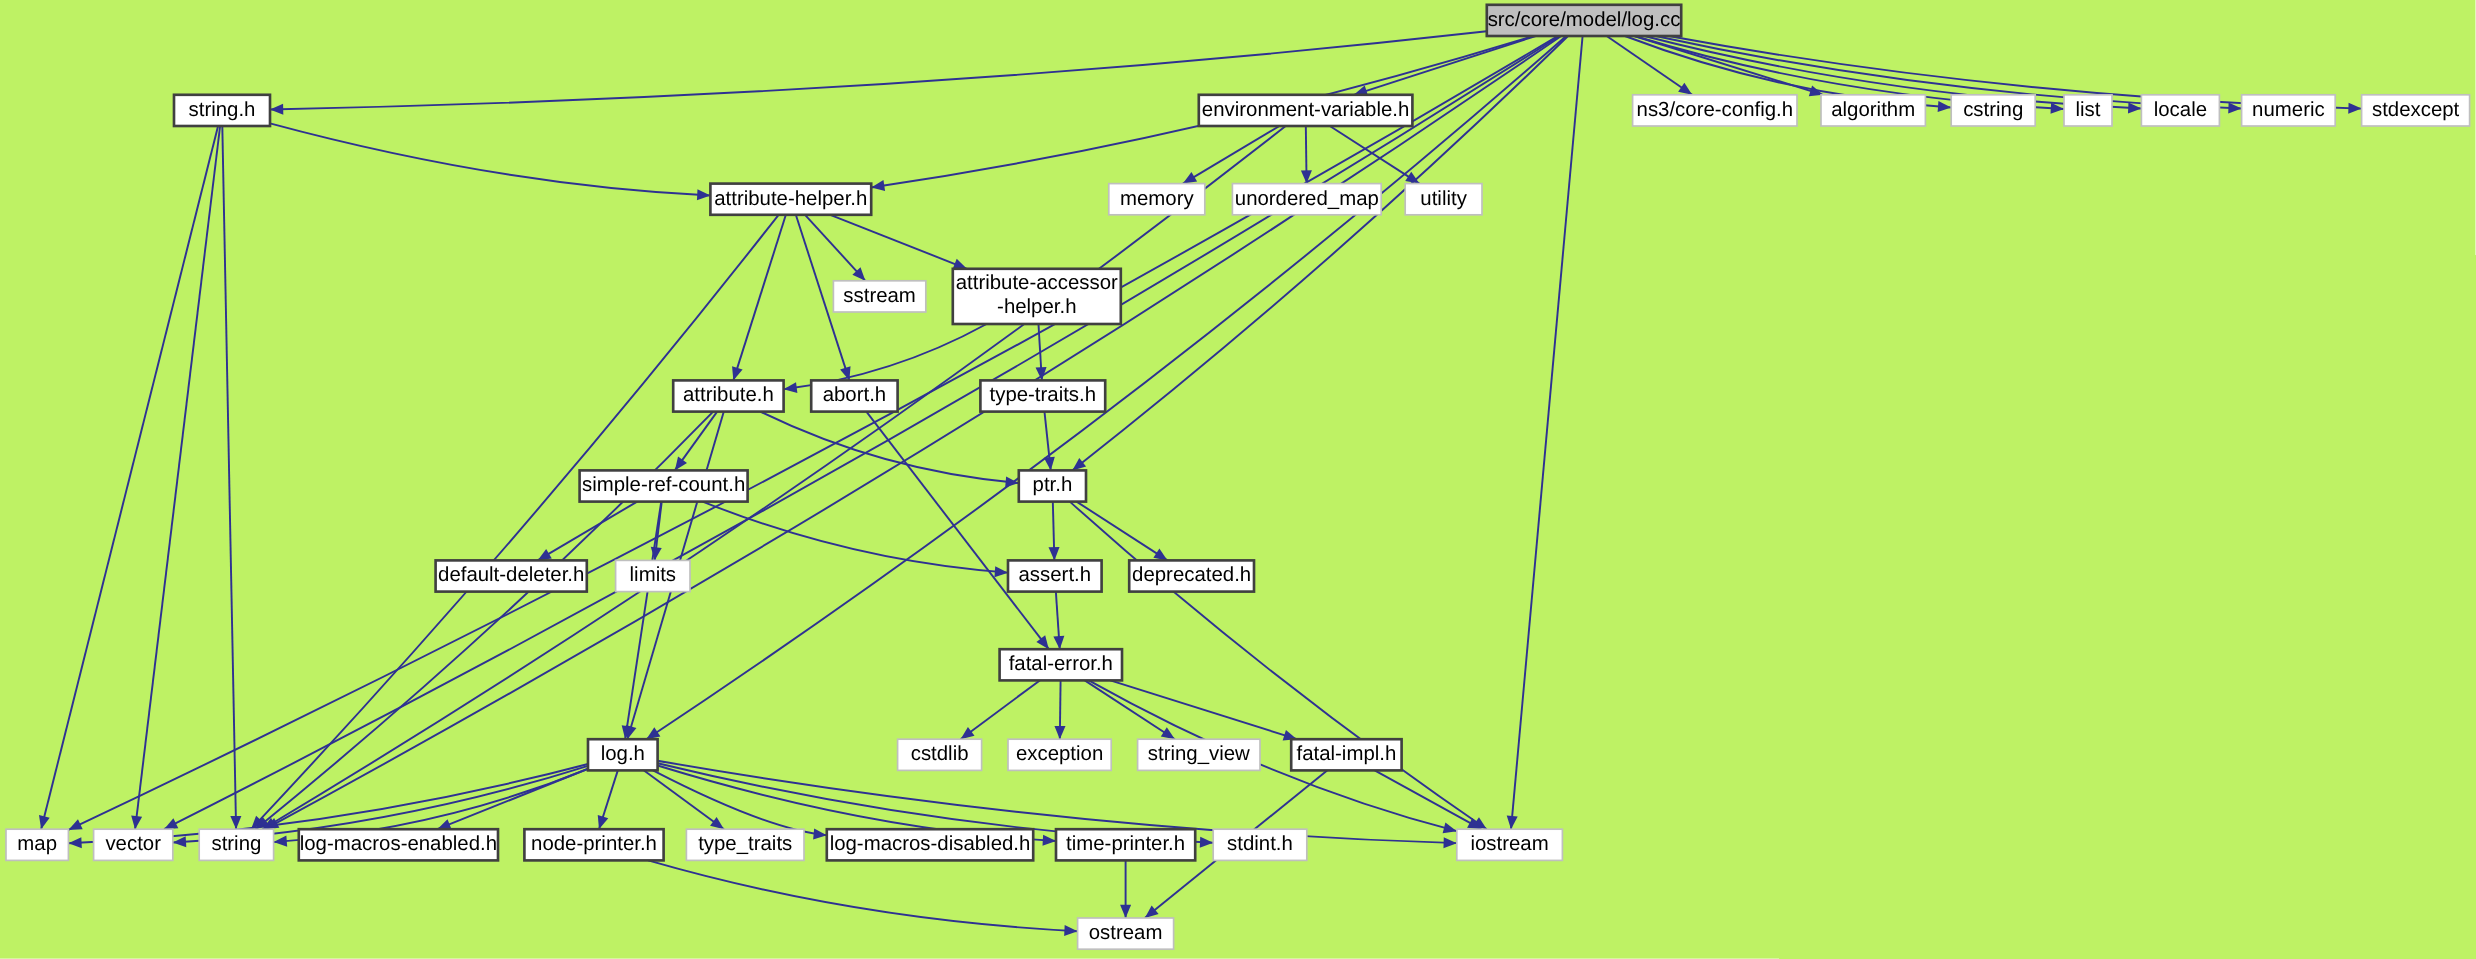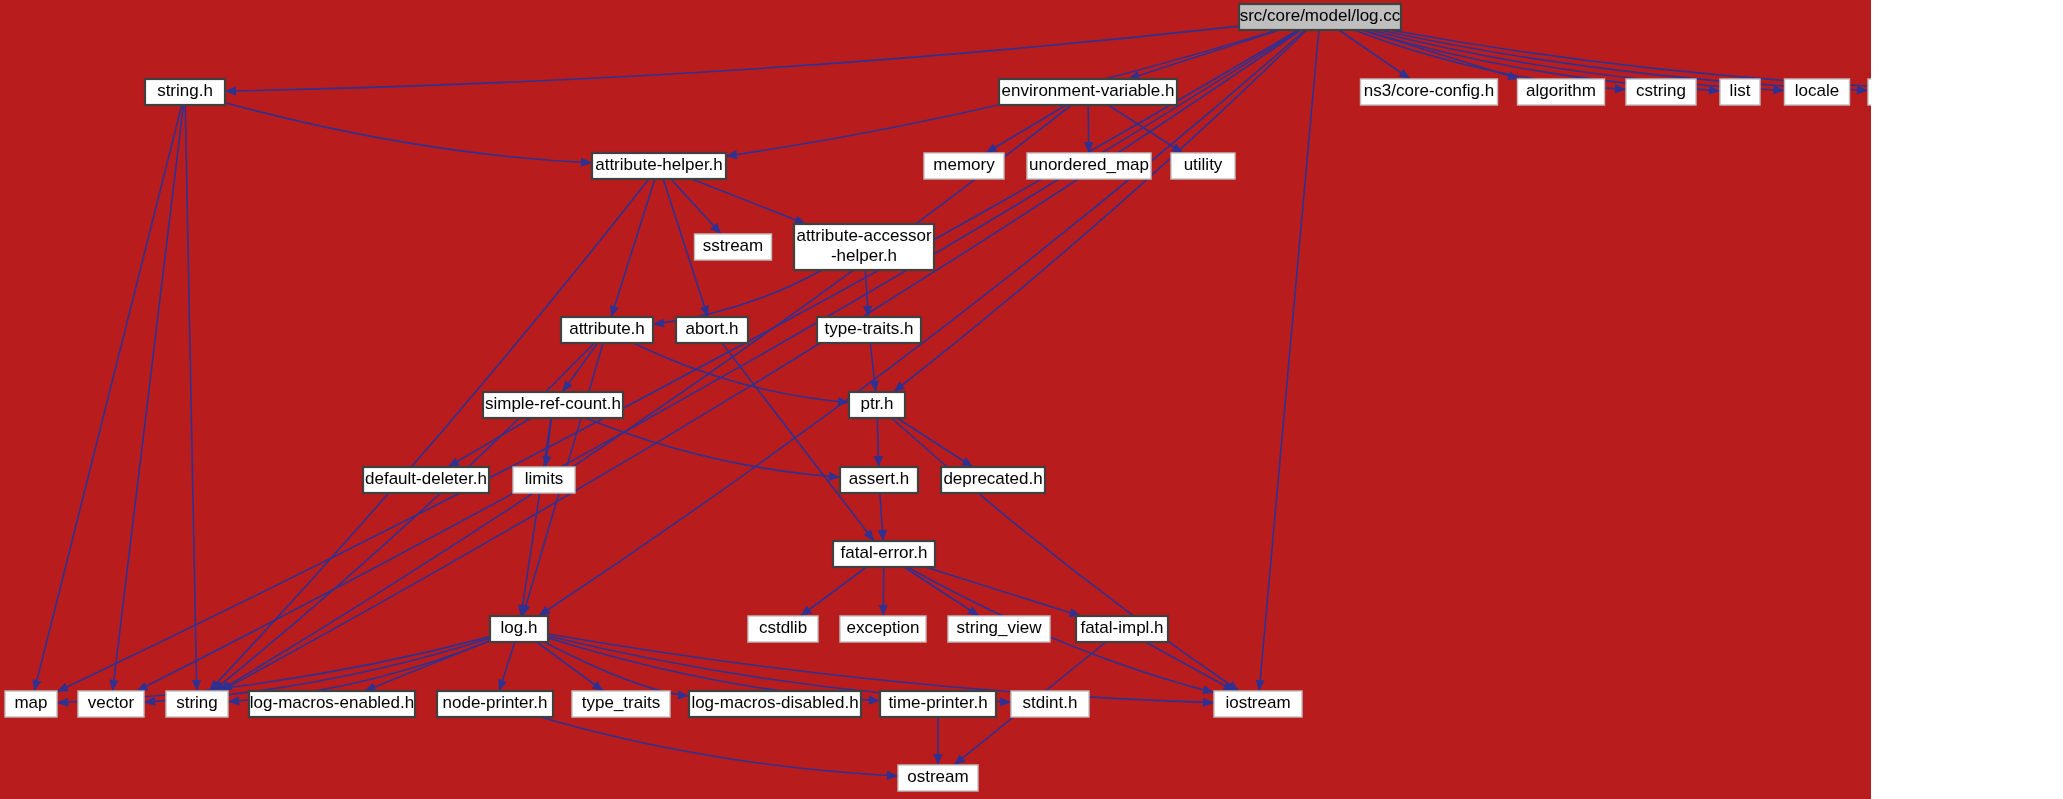--- a/index.html
+++ b/index.html
@@ -1,16 +1,16 @@
 <!DOCTYPE html>
 <html><head>
 <meta charset="utf-8">
 <style>
   html,body{margin:0;padding:0;background:#ffffff;}
-  #stage{position:relative;width:1871px;height:799px;background:#b91c1c;
+  #stage{position:relative;width:2063px;height:799px;background:#bef264;
          font-family:"Liberation Sans","DejaVu Sans",sans-serif;overflow:hidden;}
   svg{position:absolute;left:0;top:0;width:2063px;height:799px;}
   .node-box{fill:#ffffff;}
   .node-box.sys{stroke:#bfbfbf;stroke-width:1.4;}
   .node-box.ns3{stroke:#404040;stroke-width:2.2;}
   .node-box.root{fill:#bfbfbf;stroke:#404040;stroke-width:2.2;}
   .node-label{font-family:"Liberation Sans","DejaVu Sans",sans-serif;
               font-size:17px;fill:#000000;text-anchor:middle;
               dominant-baseline:middle;white-space:pre;}
   .edge{fill:none;stroke:#2e3192;stroke-width:1.6;}

